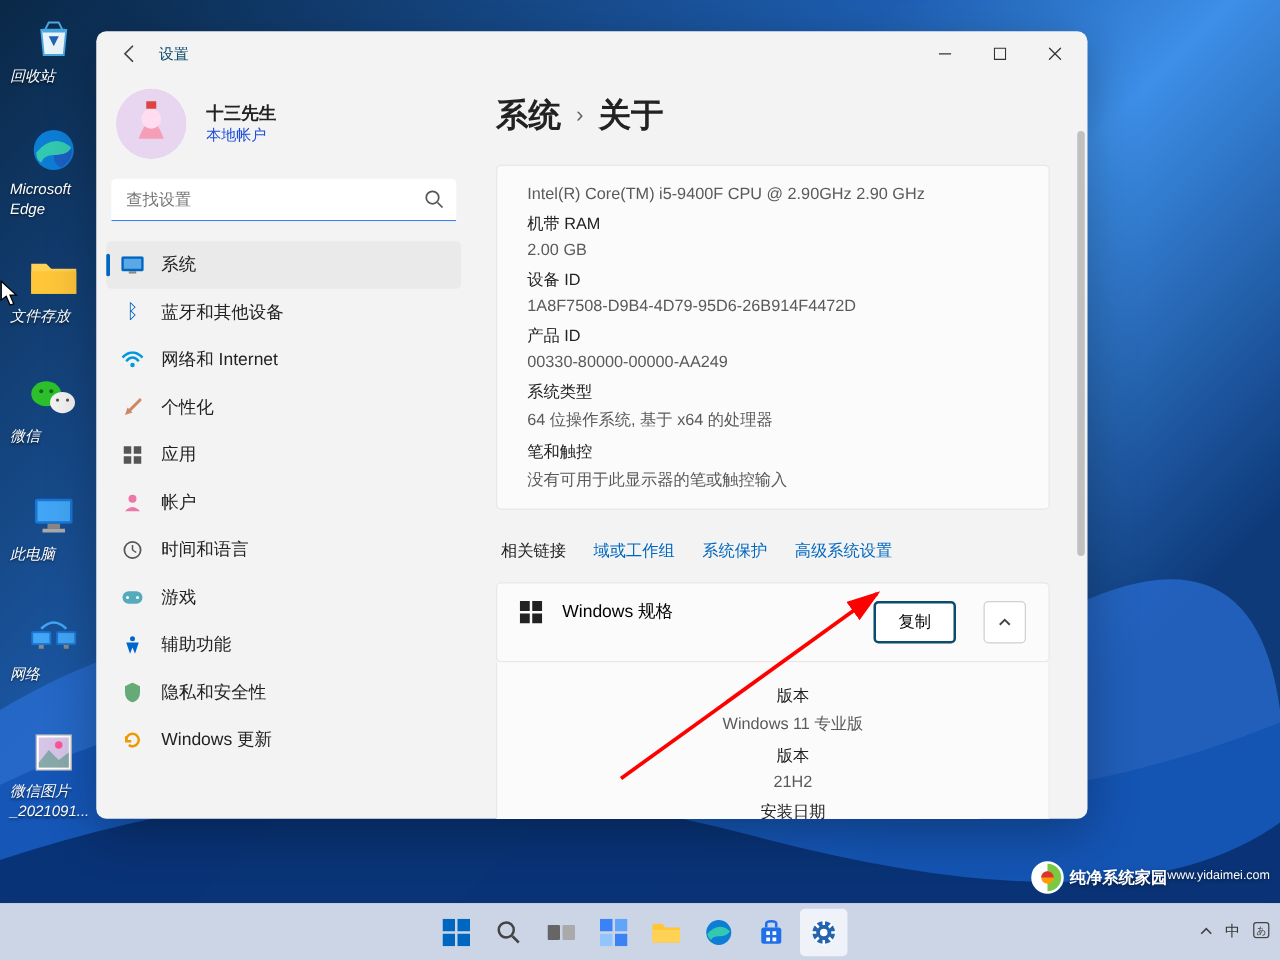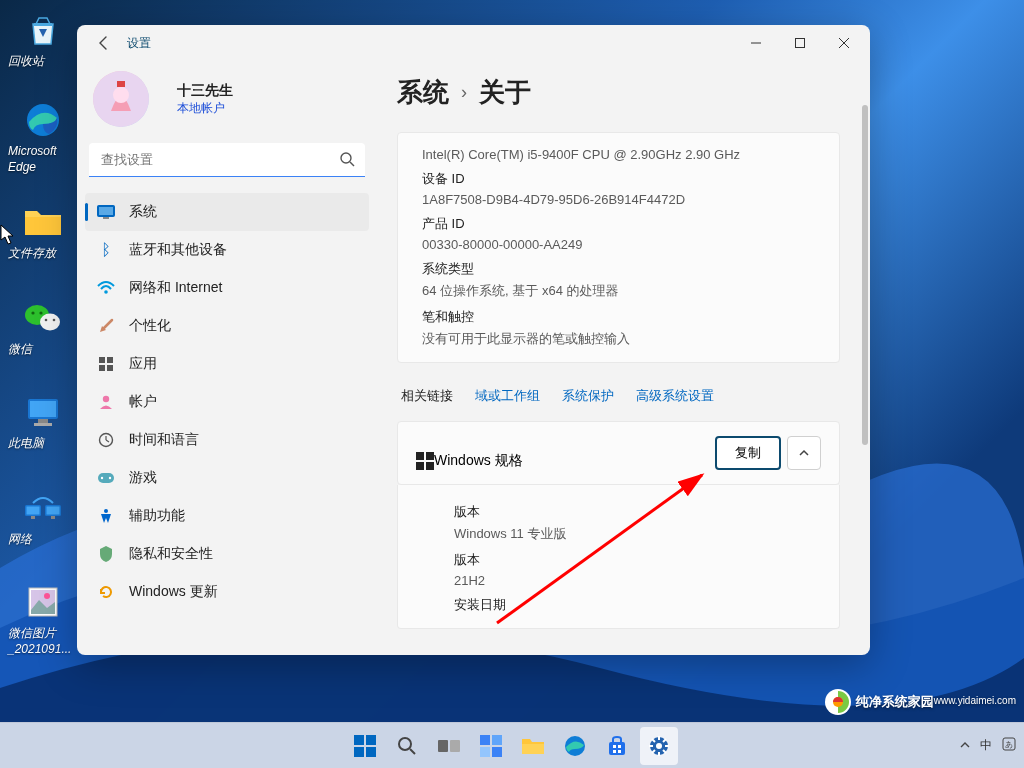--- a/index.html
+++ b/index.html
@@ -18,21 +18,21 @@
 .titlebar { height:36px; display:flex; align-items:center; padding:0 4px 0 12px; }
 .tb-back { width:30px; height:30px; display:flex; align-items:center; justify-content:center; color:#555; cursor:pointer; font-size:16px; }
 .tb-title { margin-left:8px; font-size:12px; color:#0c4a6e; }
 .tb-spacer { flex:1; }
 .tb-btn { width:44px; height:32px; display:flex; align-items:center; justify-content:center; color:#333; cursor:pointer; font-size:11px; }
 
 .wbody { flex:1; display:flex; overflow:hidden; }
 
 
 .sidebar { width:300px; display:flex; flex-direction:column; padding:0 8px 8px 8px; overflow-y:auto; }
-.profile { display:flex; align-items:center; padding:10px 8px 16px 8px; gap:28px; }
+.profile { display:flex; align-items:center; padding:10px 8px 16px 8px; gap:16px; }
 .avatar { width:56px; height:56px; border-radius:50%; background:linear-gradient(135deg,#f7c5d5,#c5d5f7); display:flex; align-items:center; justify-content:center; overflow:hidden; }
 .avatar svg { width:100%; height:100%; }
 .profile-text .uname { font-size:14px; font-weight:600; color:#222; }
 .profile-text .utype { font-size:12px; color:#1d4ed8; }
 .search-wrap { position:relative; margin:0 4px 16px 4px; }
 .search-wrap input { width:100%; height:34px; border:none; border-bottom:1px solid #3b82f6; background:#fff; border-radius:4px 4px 0 0; padding:0 36px 0 12px; font-size:13px; outline:none; }
 .search-wrap .sicon { position:absolute; right:10px; top:8px; color:#555; }
 
 .nav { list-style:none; }
 .nav li { height:38px; display:flex; align-items:center; padding:0 12px; gap:14px; font-size:14px; color:#222; border-radius:4px; cursor:pointer; }
@@ -48,27 +48,27 @@
 
 .card { background:#fbfbfb; border:1px solid #e8e8e8; border-radius:4px; padding:6px 24px 14px 24px; margin-bottom:8px; }
 .spec-row { margin-top:8px; }
 .spec-label { font-size:13px; color:#222; }
 .spec-val { font-size:13px; color:#5a5a5a; margin-top:4px; }
 
 .related { display:flex; align-items:center; gap:22px; padding:16px 4px; font-size:13px; }
 .related .rl { color:#222; }
 .related a { color:#0067c0; text-decoration:none; }
 
-.sect-head { background:#fbfbfb; border:1px solid #e8e8e8; border-radius:4px; padding:14px 18px; display:flex; align-items:flex-end; }
+.sect-head { background:#fbfbfb; border:1px solid #e8e8e8; border-radius:4px; padding:14px 18px; display:flex; align-items:flex-start; gap:16px; }
 .sect-head .sicon2 { width:18px; height:18px; }
 .sect-head .sh-title { flex:1; font-size:14px; }
 .copy-btn { border:2px solid #0c4a6e; background:#fff; border-radius:4px; padding:6px 18px; font-size:13px; cursor:pointer; }
 .chev-btn { width:34px; height:34px; border:1px solid #d0d0d0; background:#fff; border-radius:4px; display:flex; align-items:center; justify-content:center; cursor:pointer; margin-left:6px; }
 
-.card2 { background:#fbfbfb; border:1px solid #e8e8e8; border-top:none; border-radius:0 0 4px 4px; padding:10px 24px 14px 56px; }
+.card2 { background:#fbfbfb; border:1px solid #e8e8e8; border-top:none; border-radius:0 0 4px 4px; padding:10px 24px 14px 56px;text-align:center; }
 
 .arrow { position:absolute; pointer-events:none; }
 
 
 .taskbar { position:absolute; left:0; right:0; bottom:0; height:46px; background:rgba(235,240,248,.86); backdrop-filter:blur(6px); display:flex; align-items:center; justify-content:center; gap:4px; border-top:1px solid rgba(0,0,0,.06); }
 .tb-icon { width:38px; height:38px; border-radius:4px; display:flex; align-items:center; justify-content:center; cursor:pointer; }
 .tb-icon.active { background:rgba(255,255,255,.7); }
 .tray { position:absolute; right:8px; display:flex; align-items:center; gap:10px; font-size:12px; color:#333; }
 
 .watermark { position:absolute; right:0; bottom:48px; display:flex; align-items:center; gap:4px; color:#fff; font-size:13px; font-weight:600; text-shadow:0 1px 3px rgba(0,0,0,.5); padding:4px 8px; }
@@ -327,20 +327,24 @@
           <span class="bc">系统</span>
           <span class="chev">›</span>
           <span class="bc">关于</span>
         </div>
 
         <div class="card">
           <div class="spec-row">
               <div class="spec-val">Intel(R) Core(TM) i5-9400F CPU @ 2.90GHz   2.90 GHz</div>
             </div>
           <div class="spec-row">
+              <div class="spec-label">机带 RAM</div>
+              <div class="spec-val">2.00 GB</div>
+            </div>
+          <div class="spec-row">
               <div class="spec-label">设备 ID</div>
               <div class="spec-val">1A8F7508-D9B4-4D79-95D6-26B914F4472D</div>
             </div>
           <div class="spec-row">
               <div class="spec-label">产品 ID</div>
               <div class="spec-val">00330-80000-00000-AA249</div>
             </div>
           <div class="spec-row">
               <div class="spec-label">系统类型</div>
               <div class="spec-val">64 位操作系统, 基于 x64 的处理器</div>

